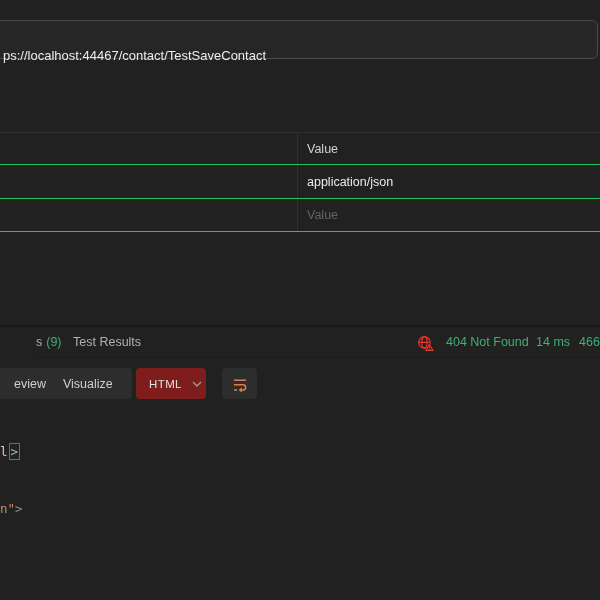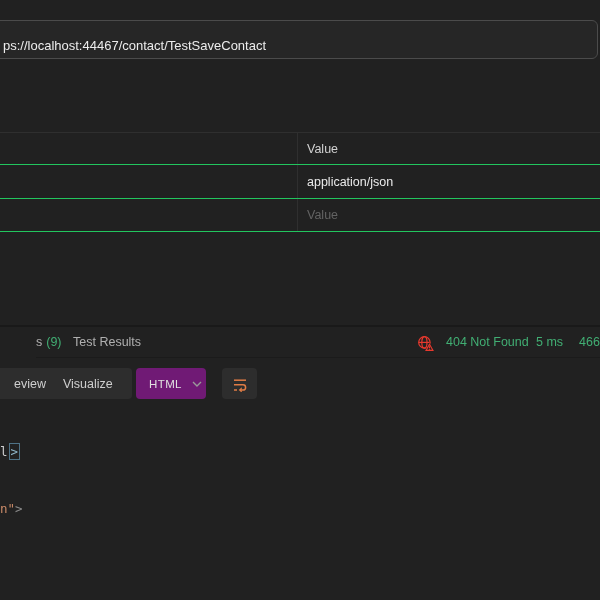--- a/index.html
+++ b/index.html
@@ -11,21 +11,21 @@
     overflow: hidden;
   }
   .screen { position: relative; width: 600px; height: 600px; background: #212121; overflow: hidden; }
 
   
   .url-bar {
     position: absolute; left: -14px; top: 20px; width: 612px; height: 39px;
     background: #262626; border: 1px solid #4b4b4b; border-radius: 6px;
   }
   .url-text {
-    position: absolute; left: 16px; top: 6px; line-height: 37px;
+    position: absolute; left: 16px; top: 16px; line-height: 37px;
     font-size: 13px; color: #ececec; white-space: nowrap;
   }
 
   
   .req-tabs { position: absolute; left: 20px; top: 77px; display: flex; gap: 26px; }
   .tab { position: relative; font-size: 12.5px; color: #9a9a9a; padding-bottom: 14px; white-space: nowrap; cursor: pointer; }
   .tab.active { color: #f0f0f0; }
   .tab .count { color: #41ae73; margin-left: 4px; }
   .tab .underline { position: absolute; left: 0; top: 22px; width: 62px; height: 3px; background: #e2612f; border-radius: 1px; }
 
@@ -60,21 +60,21 @@
   
   .seg-group {
     position: absolute; left: -20px; top: 368px; width: 152px; height: 31px;
     background: #2d2d2d; border-radius: 4px; display: flex; align-items: center;
   }
   .seg { font-size: 12.5px; color: #cfcfcf; cursor: pointer; white-space: nowrap; }
   .seg.pv { margin-left: 34px; }
   .seg.vz { margin-left: 17px; }
   .fmt-select {
     position: absolute; left: 136px; top: 368px; width: 70px; height: 31px;
-    background: #701a75; border-radius: 4px; display: flex; align-items: center; cursor: pointer;
+    background: #7f1d1d; border-radius: 4px; display: flex; align-items: center; cursor: pointer;
   }
   .fmt-select .fmt-label { font-size: 11.5px; letter-spacing: .4px; color: #e0e0e0; margin-left: 13px; }
   .fmt-select .chev { margin-left: 10px; display: inline-flex; }
   .wrap-btn {
     position: absolute; left: 222px; top: 368px; width: 35px; height: 31px;
     background: #2d2d2d; border-radius: 4px; display: flex; align-items: center; justify-content: center; cursor: pointer;
   }
 
   
   .code {
@@ -126,21 +126,21 @@
           <ellipse cx="7.4" cy="7.4" rx="2.6" ry="5.7"></ellipse>
           <path d="M1.7 7.4h11.4"></path>
         </g>
         <path fill="#212121" d="M12.4 7.2 17 15.6H8z"></path>
         <path fill="none" stroke="#E8392E" stroke-width="1.1" d="M12.5 9.2 16 15.4H9z"></path>
         <path stroke="#E8392E" stroke-width="1.1" d="M12.5 11.2v1.8"></path>
         <circle cx="12.5" cy="14.2" r=".7" fill="#E8392E"></circle>
       </svg>
     </span>
     <span class="item status-text">404 Not Found</span>
-    <span class="item time-text">5 ms</span>
+    <span class="item time-text">14 ms</span>
     <span class="item size-text">466 B</span>
     <span class="vsep"></span>
     <span class="item save-frag">S</span>
   </div>
 
   <div class="seg-group">
     <span class="seg pv">eview</span>
     <span class="seg vz">Visualize</span>
   </div>
 

